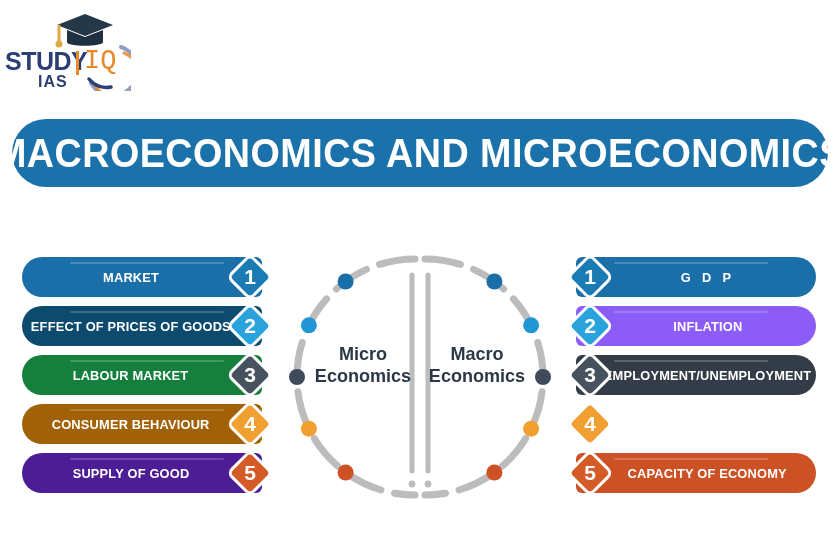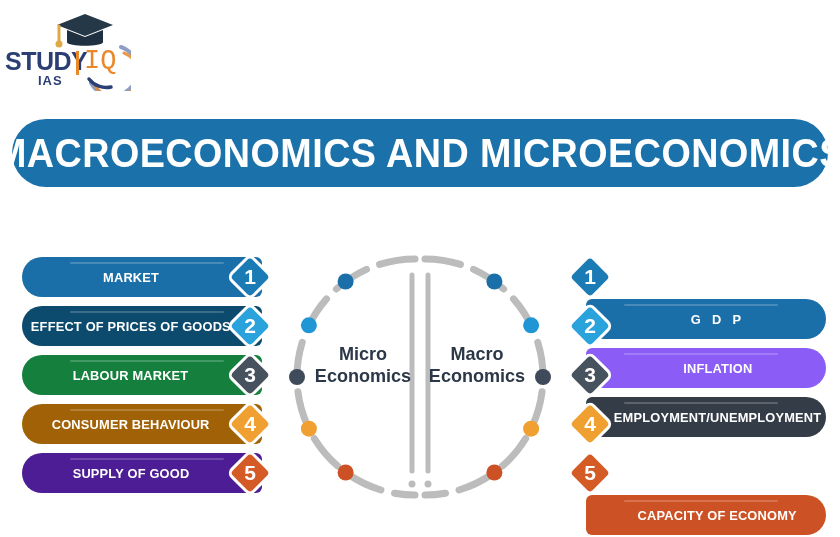--- a/index.html
+++ b/index.html
@@ -77,21 +77,21 @@
     font-size: 27px;
     color: #e98828;
     line-height: 1;
   }
   .logo-ias {
     position: absolute;
     left: 38px;
     top: 25px;
     font-family: "Liberation Sans", sans-serif;
     font-weight: bold;
-    font-size: 13px;
+    font-size: 16px;
     letter-spacing: 1px;
     color: #2b3f74;
     line-height: 1;
   }
 
   
   #title-banner {
     position: absolute;
     left: 12px;
     top: 119px;
@@ -133,21 +133,21 @@
   .bar {
     position: absolute;
     top: 2px;
     width: 240px;
     height: 40px;
     display: flex;
     align-items: center;
     justify-content: center;
   }
   .left .bar  { left: 0;  border-radius: 20px 6px 6px 20px; }
-  .right .bar { left: 38px; border-radius: 6px 20px 20px 6px; margin-top: 42px; }
+  .right .bar { left: 28px; border-radius: 6px 20px 20px 6px; }
 
   .bar-label {
     color: #ffffff;
     font-family: "Liberation Sans Narrow", "Liberation Sans", sans-serif;
     font-weight: bold;
     font-size: 13.5px;
     letter-spacing: 0.2px;
     transform: scaleX(0.95);
     white-space: nowrap;
     text-align: center;

